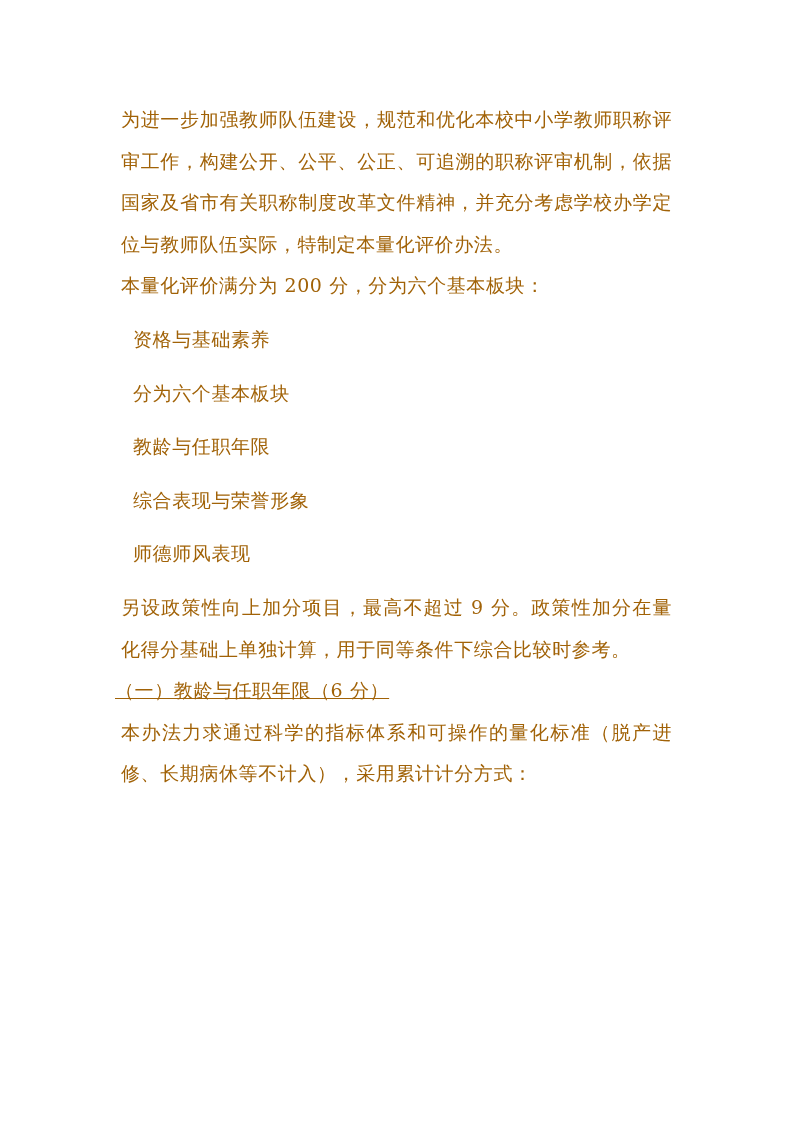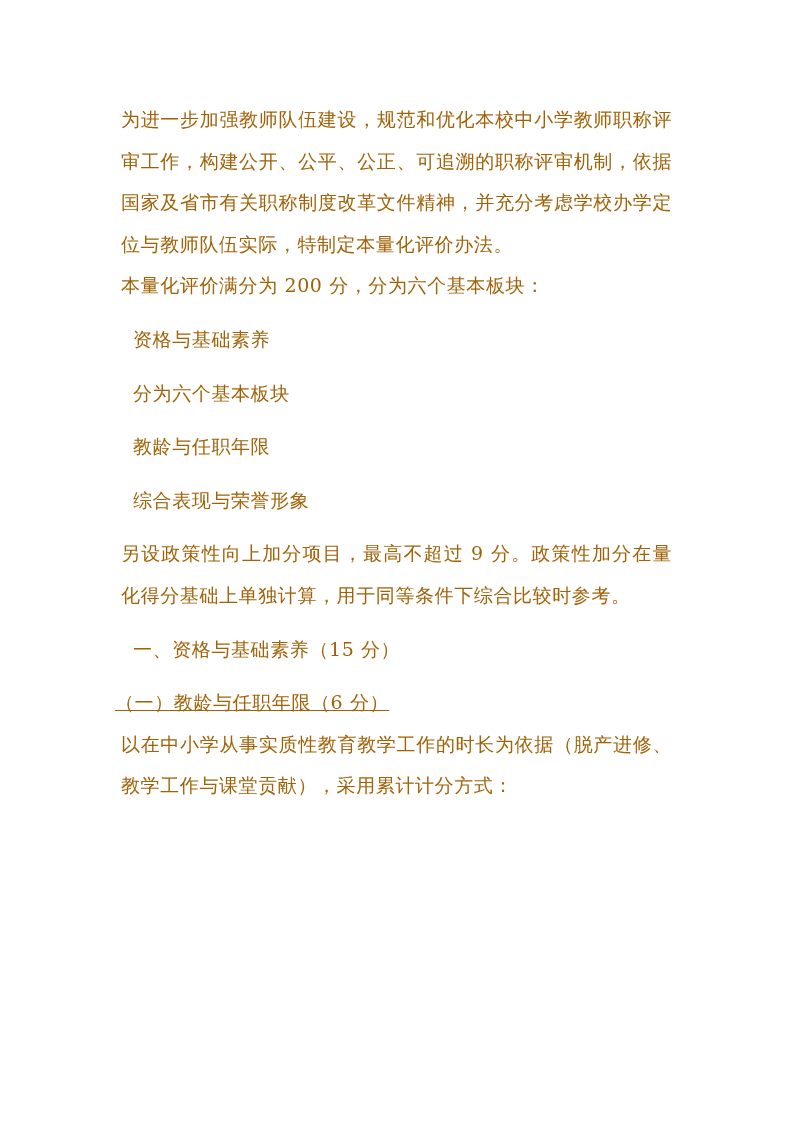--- a/index.html
+++ b/index.html
@@ -47,20 +47,20 @@
 
 <div class="page">
   <p class="para">为进一步加强教师队伍建设，规范和优化本校中小学教师职称评审工作，构建公开、公平、公正、可追溯的职称评审机制，依据国家及省市有关职称制度改革文件精神，并充分考虑学校办学定位与教师队伍实际，特制定本量化评价办法。</p>
   <p class="para">本量化评价满分为 200 分，分为六个基本板块：</p>
 
   <div>
     <p class="item">资格与基础素养</p>
     <p class="item">分为六个基本板块</p>
     <p class="item">教龄与任职年限</p>
     <p class="item">综合表现与荣誉形象</p>
+    <p class="item">师德师风表现</p>
   </div>
 
   <p class="para">另设政策性向上加分项目，最高不超过 9 分。政策性加分在量化得分基础上单独计算，用于同等条件下综合比较时参考。</p>
 
-  <p class="item">一、资格与基础素养（15 分）</p>
   <p class="sub">（一）教龄与任职年限（6 分）</p>
-  <p class="para">以在中小学从事实质性教育教学工作的时长为依据（脱产进修、教学工作与课堂贡献），采用累计计分方式：</p>
+  <p class="para">本办法力求通过科学的指标体系和可操作的量化标准（脱产进修、长期病休等不计入），采用累计计分方式：</p>
 </div>
 
 </body></html>

